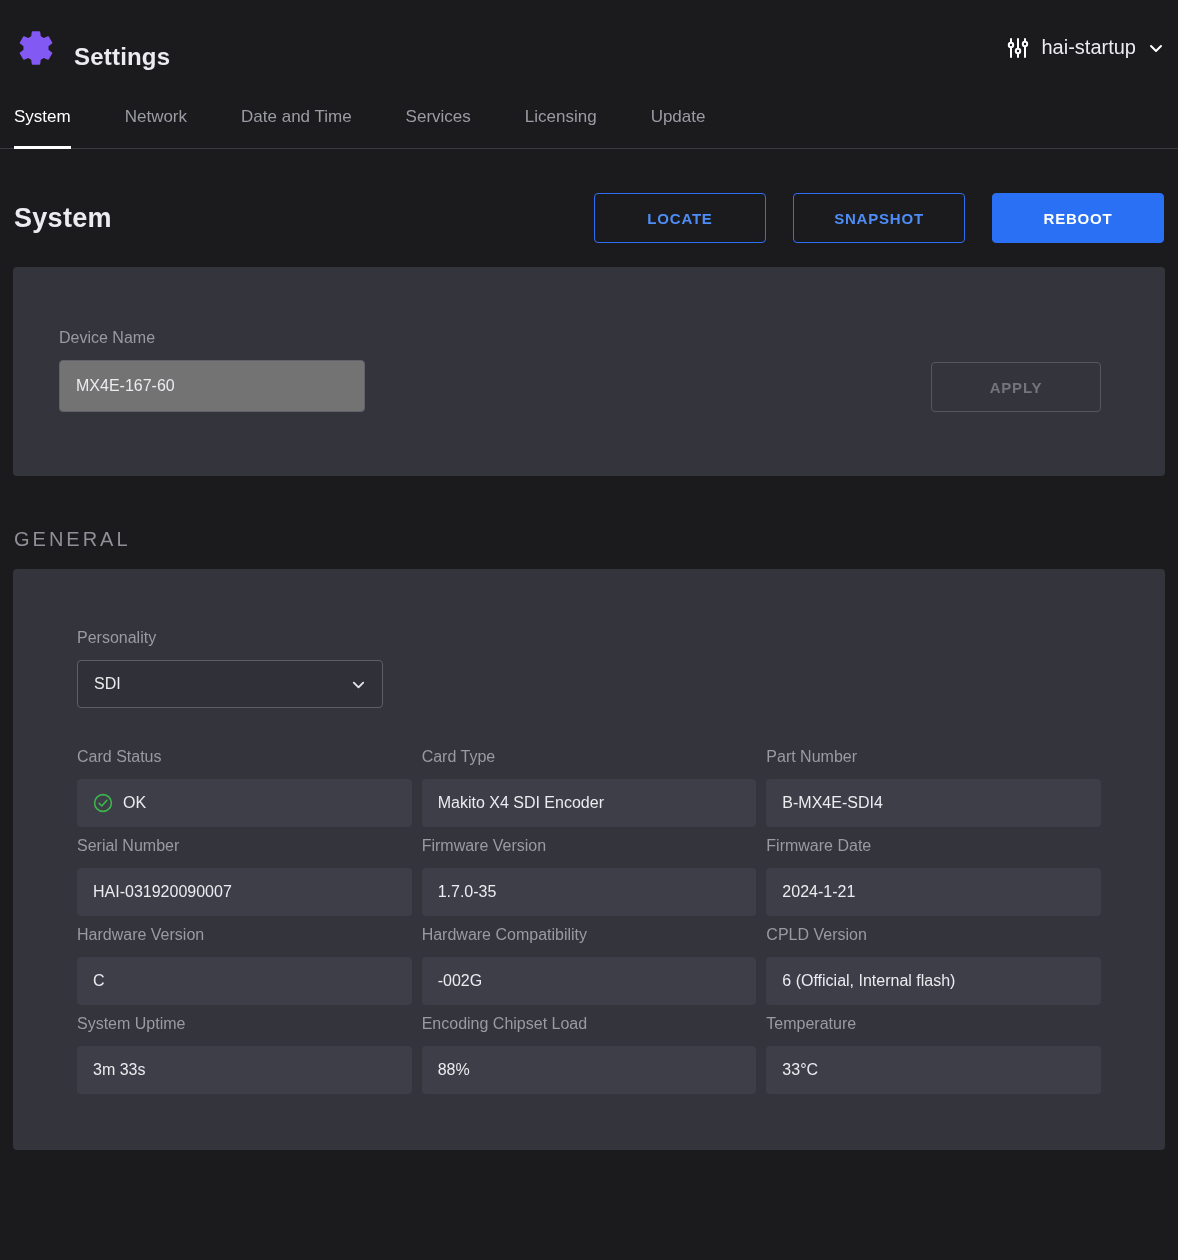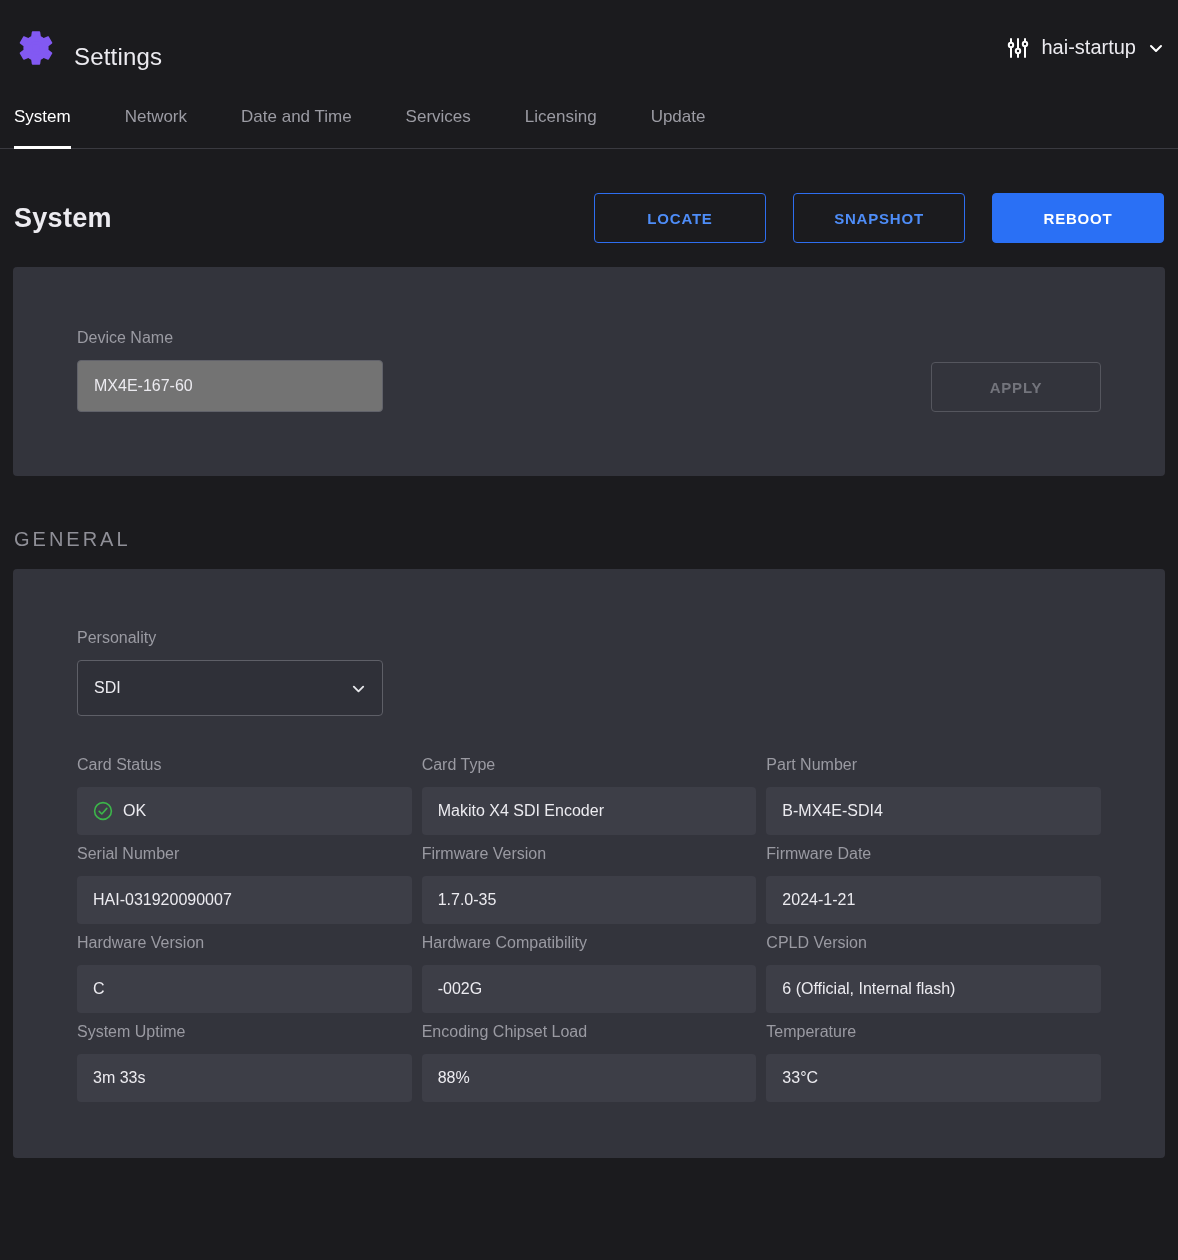--- a/index.html
+++ b/index.html
@@ -14,21 +14,21 @@
   
   .app-header {
     display: flex;
     align-items: center;
     height: 95px;
     padding: 0 14px;
   }
   .logo-wrap { width: 44px; height: 44px; display: flex; align-items: center; justify-content: center; }
   .app-title {
     font-size: 24px;
-    font-weight: 400;
+    font-weight: 700;
     margin-left: 16px;
     letter-spacing: 0.2px;
     margin-top: 18px;
   }
   .header-spacer { flex: 1; }
   .device-selector {
     display: flex;
     align-items: center;
     gap: 12px;
     cursor: pointer;
@@ -93,21 +93,21 @@
     min-width: 170px;
   }
 
   
   .card {
     background: #33343c;
     border-radius: 4px;
     margin: 0 13px;
   }
   .device-card {
-    padding: 62px 64px 64px 64px;
+    padding: 62px 64px 64px 46px;
     display: flex;
     align-items: flex-end;
   }
   .field-label {
     color: #9a9aa2;
     font-size: 16px;
     margin-bottom: 13px;
   }
   .text-input {
     width: 306px;
@@ -128,21 +128,21 @@
     font-size: 20px;
     letter-spacing: 3px;
     font-weight: 500;
     padding: 52px 14px 18px 14px;
   }
 
   
   .general-card { padding: 60px 64px 56px 64px; margin-bottom: 24px; }
   .select-box {
     width: 306px;
-    height: 56px;
+    height: 48px;
     border: 1px solid #5e5f67;
     background: #2f3038;
     border-radius: 4px;
     display: flex;
     align-items: center;
     padding: 0 16px;
     font-size: 16px;
     cursor: pointer;
     margin-bottom: 40px;
   }

